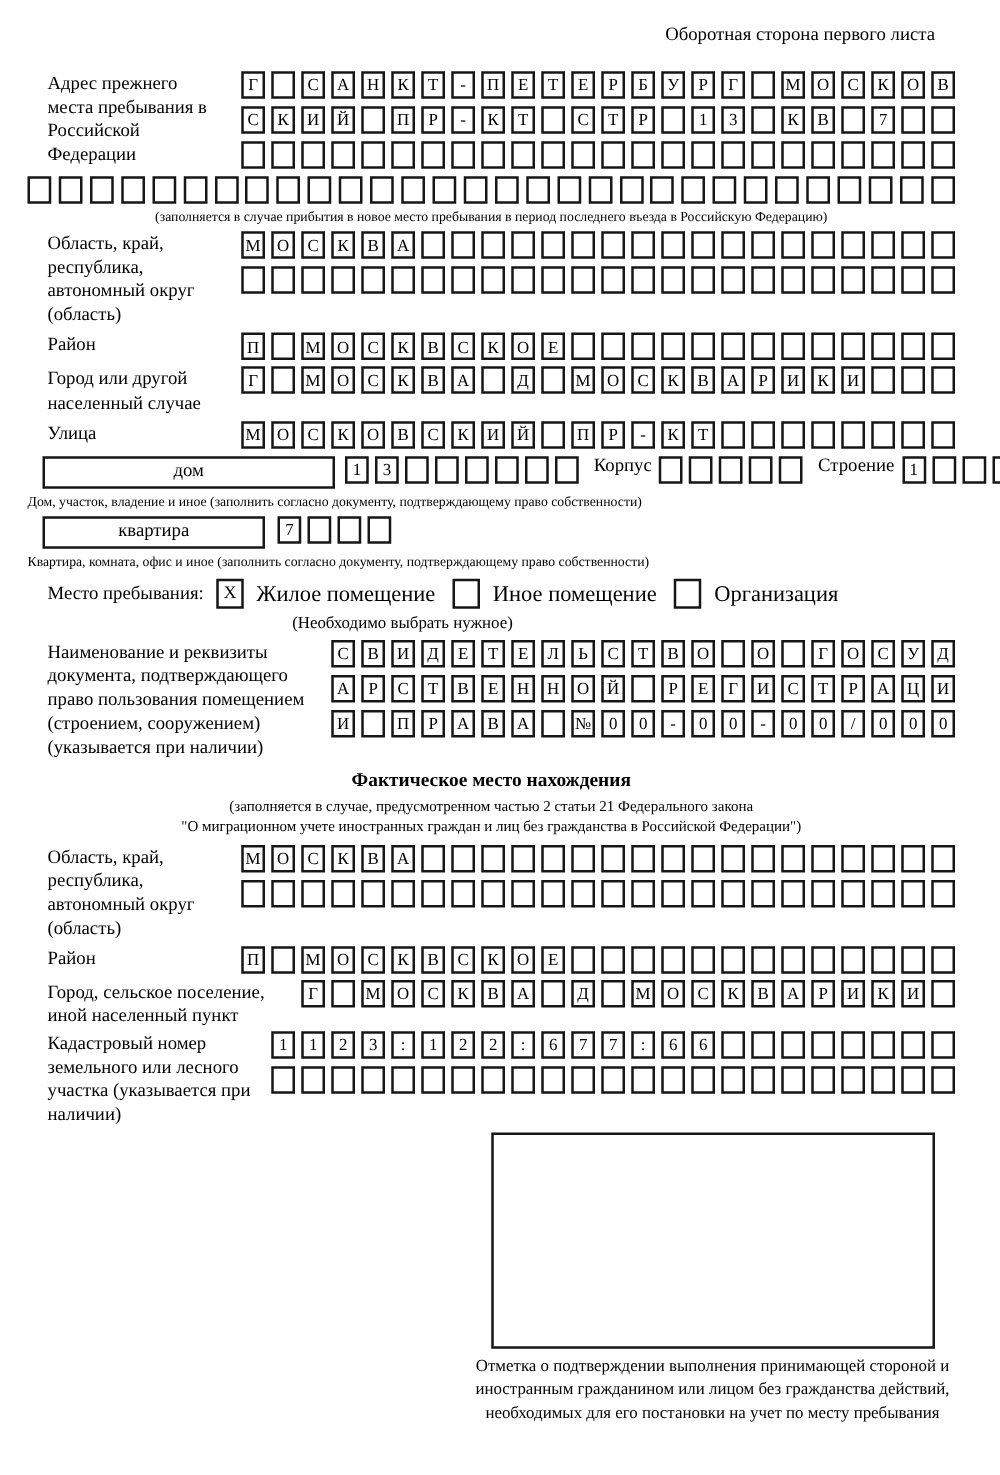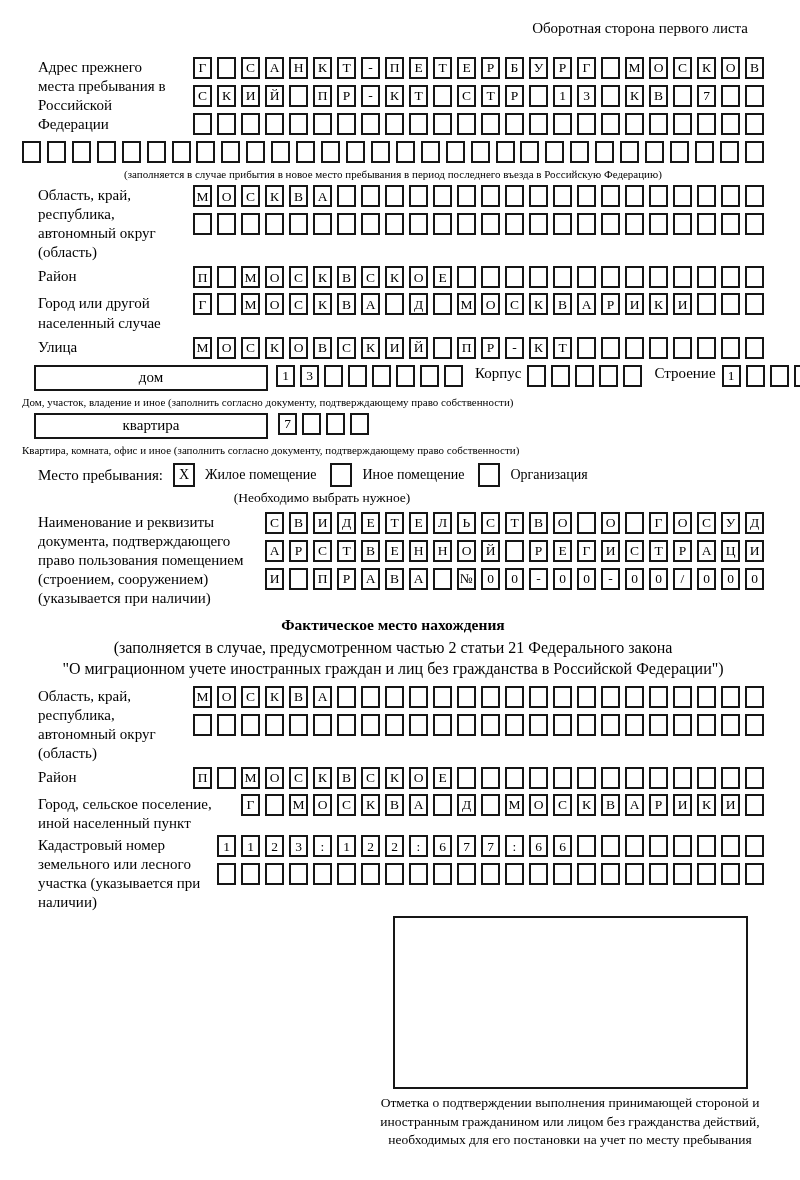--- a/index.html
+++ b/index.html
@@ -34,34 +34,34 @@
 
   .sec-title { text-align:center; font-weight:bold; font-size:15.5px; margin:8px 0 6px; }
 
   .house-row { display:flex; align-items:flex-start; margin-left:12px; margin-top:4px; }
   .widebox {
     height:26px; border:2px solid #161616;
     display:flex; align-items:center; justify-content:center;
     font-size:15px; background:#fff; flex:none;
   }
   .widebox.dom { width:234px; margin-right:8px; }
-  .widebox.kvartira { width:234px; margin-right:10px; }
+  .widebox.kvartira { width:178px; margin-right:10px; }
   .inline-label { font-size:15px; margin:0 6px 0 12px; white-space:nowrap; }
 
   .stay-row { display:flex; align-items:center; margin-left:16px; margin-top:6px; }
   .checkbox {
     width:22px; height:24px; border:2px solid #161616; flex:none;
     display:inline-flex; align-items:center; justify-content:center;
     font-size:14px; background:#fff;
   }
-  .stay-row .opt-label { font-size:14px; margin:0 14px 0 10px; white-space:nowrap; }
+  .stay-row .opt-label { font-size:18px; margin:0 14px 0 10px; white-space:nowrap; }
   .stay-row .lead { font-size:15px; margin-right:10px; white-space:nowrap; }
   .stay-note { font-size:13.5px; width:260px; margin-left:170px; text-align:center; margin-top:3px; }
 
-  .fact-note { text-align:center; font-size:16px; line-height:1.3; }
+  .fact-note { text-align:center; font-size:12px; line-height:1.3; }
 
   .stamp-box { width:355px; height:173px; border:2px solid #161616; margin-left:371px; margin-top:4px; background:#fff; }
   .stamp-caption { width:440px; margin-left:328px; margin-top:5px; text-align:center; font-size:13.5px; line-height:1.35; }
 
   .mb2{margin-bottom:2px;} .mb4{margin-bottom:4px;} .mb5{margin-bottom:5px;} .mb6{margin-bottom:6px;}
 </style>
 </head>
 <body>
 
 <div class="page">

